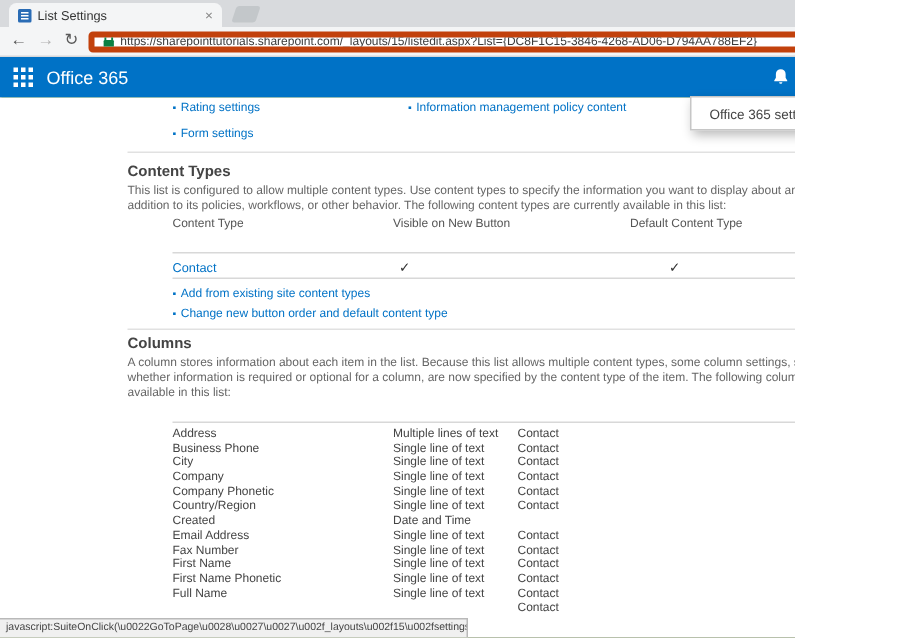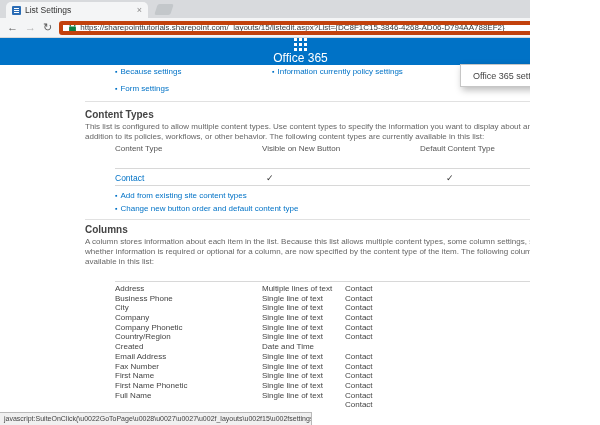--- a/index.html
+++ b/index.html
@@ -30,21 +30,21 @@
   .omnibox { flex:1; height:14px; background:#fff; border:4px solid #c2410c; border-radius:3px;
              display:flex; align-items:center; padding:0 5px; gap:3px; overflow:hidden; }
   .url-text { font-size:8px; color:#3a3a3a; white-space:nowrap; overflow:hidden; flex:1; }
   .omni-star { font-size:9px; color:#9a9a9a; line-height:1; }
   .menu-btn { width:12px; height:8px; position:relative; }
   .menu-btn::before { content:""; position:absolute; left:0; right:0; top:0; height:2px; background:#6a6a6a;
                       box-shadow:0 3px 0 #6a6a6a, 0 6px 0 #6a6a6a; }
 
   
   .suitebar { position:absolute; left:0; top:38px; width:592px; height:27px; background:#0072c6;
-              display:flex; align-items:center; color:#fff;flex-direction:column; }
+              display:flex; align-items:center; color:#fff; }
   .waffle { width:13px; height:13px; margin-left:9px; display:grid; grid-template-columns:repeat(3,3px);
             grid-template-rows:repeat(3,3px); gap:2px; }
   .waffle i { background:#fff; display:block; }
   .brand { font-size:12px; margin-left:9px; white-space:nowrap; }
   .suite-nav { font-size:11.5px; margin-left:46px; white-space:nowrap;margin-top:44px; }
   .suite-icons { margin-left:auto; display:flex; align-items:center; gap:15px; padding-right:14px; }
   .suite-icon svg { display:block; }
   .help-glyph { font-size:12px; font-weight:bold; color:#fff; line-height:1; }
 
   
@@ -147,22 +147,22 @@
           </svg>
       </span>
       <span class="suite-icon help-glyph">?</span>
     </span>
   </div>
 
   <div class="page">
 
     <span class="follow"><span class="star">☆</span><span>FOLLOW</span></span>
 
-    <a class="sp-link abs" style="left:115px; top:2px;"><span class="bullet">▪</span><span>Because settings</span></a>
-    <a class="sp-link abs" style="left:272px; top:2px;"><span class="bullet">▪</span><span>Information currently policy settings</span></a>
+    <a class="sp-link abs" style="left:115px; top:2px;"><span class="bullet">▪</span><span>Rating settings</span></a>
+    <a class="sp-link abs" style="left:272px; top:2px;"><span class="bullet">▪</span><span>Information management policy content</span></a>
     <a class="sp-link abs" style="left:115px; top:19px;"><span class="bullet">▪</span><span>Form settings</span></a>
 
     <div class="divider" style="top:36px;"></div>
 
     <div class="sec-heading" style="top:44px;">Content Types</div>
     <div class="sec-desc" style="top:57px;">This list is configured to allow multiple content types. Use content types to specify the information you want to display about an item, in addition to its policies, workflows, or other behavior. The following content types are currently available in this list:</div>
 
     <div class="thead" style="top:79px;">
       <span class="h-c1">Content Type</span>
       <span class="h-c2">Visible on New Button</span>

